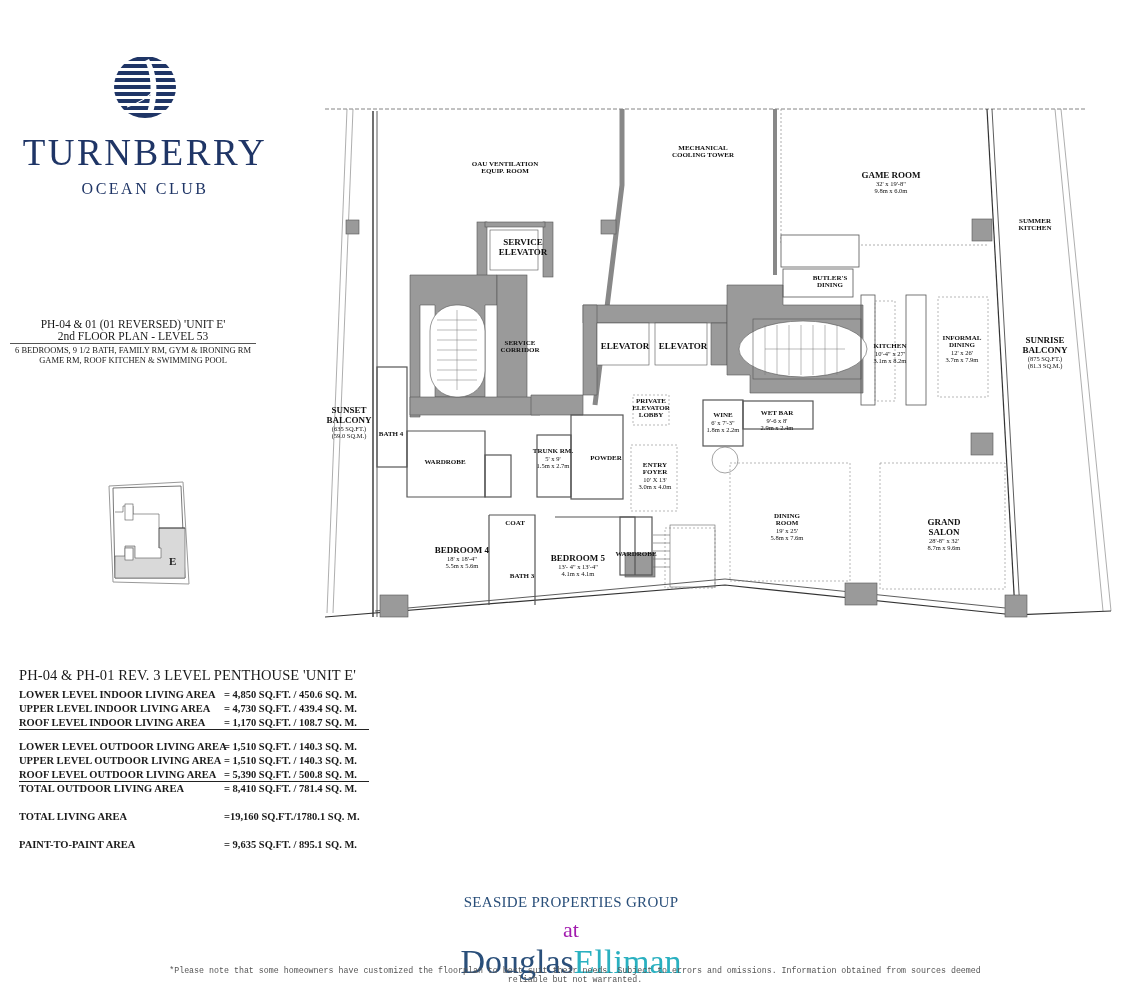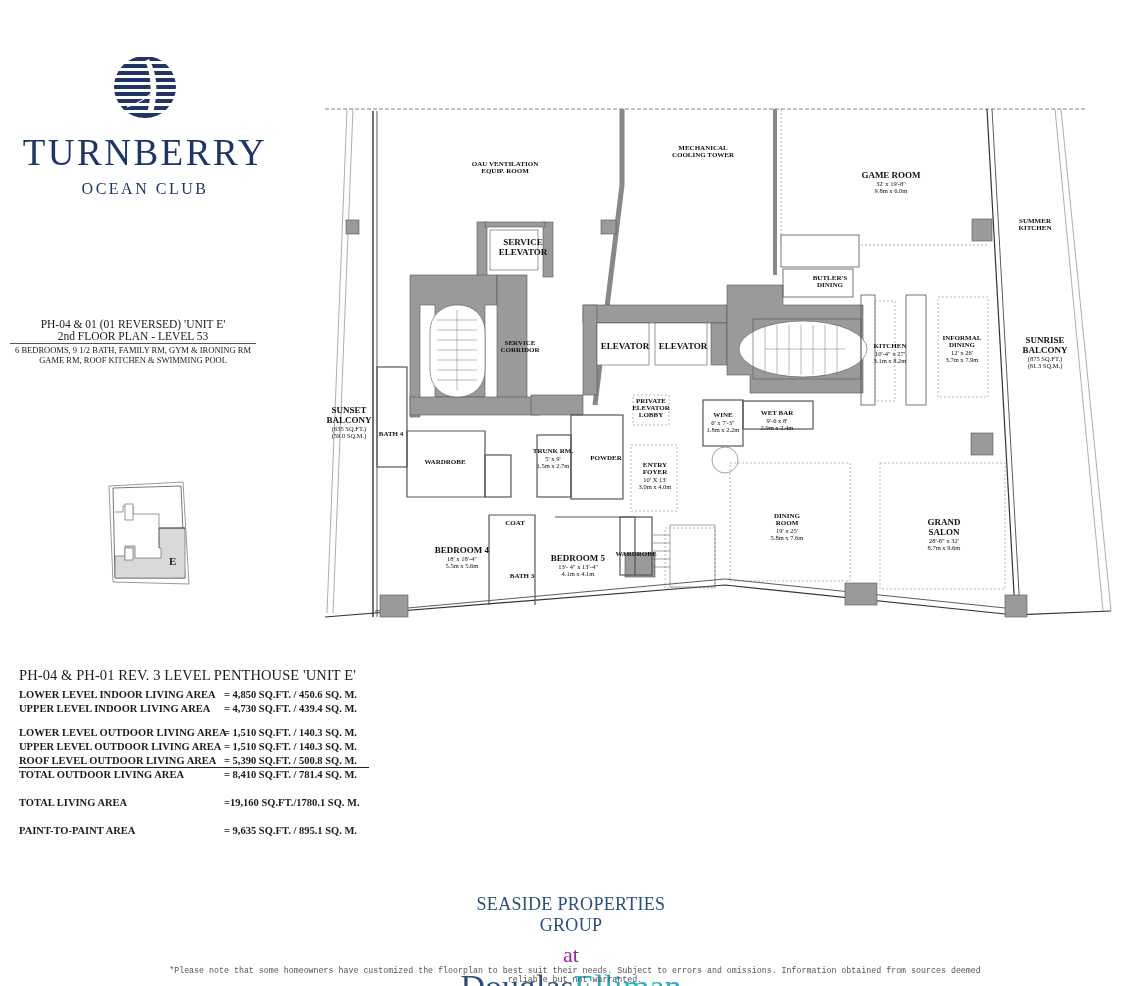--- a/index.html
+++ b/index.html
@@ -32,21 +32,21 @@
   .areas .gap-lg { height: 14px; }
 
   
   .floorplan { position: absolute; left: 325px; top: 105px; width: 790px; height: 520px; }
   .room-label { position: absolute; text-align: center; font-size: 6.5px; line-height: 7px; color: #111; white-space: nowrap; transform: translateX(-50%); font-family: "Liberation Serif", serif; }
   .room-label .rn { font-weight: bold; font-size: 7px; }
   .room-label.lg .rn { font-size: 9px; line-height: 10px; }
 
   
   .broker { position: absolute; left: 455px; top: 894px; width: 232px; text-align: center; }
-  .broker .l1 { color: #2a4f7a; font-size: 18px; letter-spacing: 0.3px; font-family: "Liberation Serif", serif; }
+  .broker .l1 { color: #2a4f7a; font-size: 15px; letter-spacing: 0.3px; font-family: "Liberation Serif", serif; }
   .broker .l2 { font-size: 34px; line-height: 32px; font-family: "Liberation Serif", serif; margin-top: -1px; }
   .broker .l2 .at { color: #a21caf; font-size: 22px; }
   .broker .l2 .douglas { color: #2a4f7a; }
   .broker .l2 .elliman { color: #2ab0c0; }
 
   .disclaimer { position: absolute; left: 150px; top: 966px; width: 850px; text-align: center; font-family: Liberation Mono, monospace; font-size: 8.3px; color: #555; }
 </style>
 </head>
 <body>
 
@@ -99,20 +99,24 @@
 <div class="areas">
   <div class="heading">PH-04 &amp; PH-01 REV. 3  LEVEL PENTHOUSE 'UNIT E'</div>
   <div class="row">
       <span class="lbl">LOWER LEVEL INDOOR LIVING AREA</span>
       <span class="val">=  4,850 SQ.FT. / 450.6 SQ. M.</span>
     </div>
   <div class="row">
       <span class="lbl">UPPER LEVEL INDOOR LIVING AREA</span>
       <span class="val">=  4,730 SQ.FT. / 439.4 SQ. M.</span>
     </div>
+  <div class="row underline">
+      <span class="lbl">ROOF LEVEL INDOOR LIVING AREA</span>
+      <span class="val">=  1,170 SQ.FT. / 108.7 SQ. M.</span>
+    </div>
   <div class="gap"></div>
   <div class="row">
       <span class="lbl">LOWER LEVEL OUTDOOR LIVING AREA</span>
       <span class="val">= 1,510 SQ.FT. / 140.3 SQ. M.</span>
     </div>
   <div class="row">
       <span class="lbl">UPPER LEVEL OUTDOOR LIVING AREA</span>
       <span class="val">= 1,510 SQ.FT. / 140.3 SQ. M.</span>
     </div>
   <div class="row underline">

